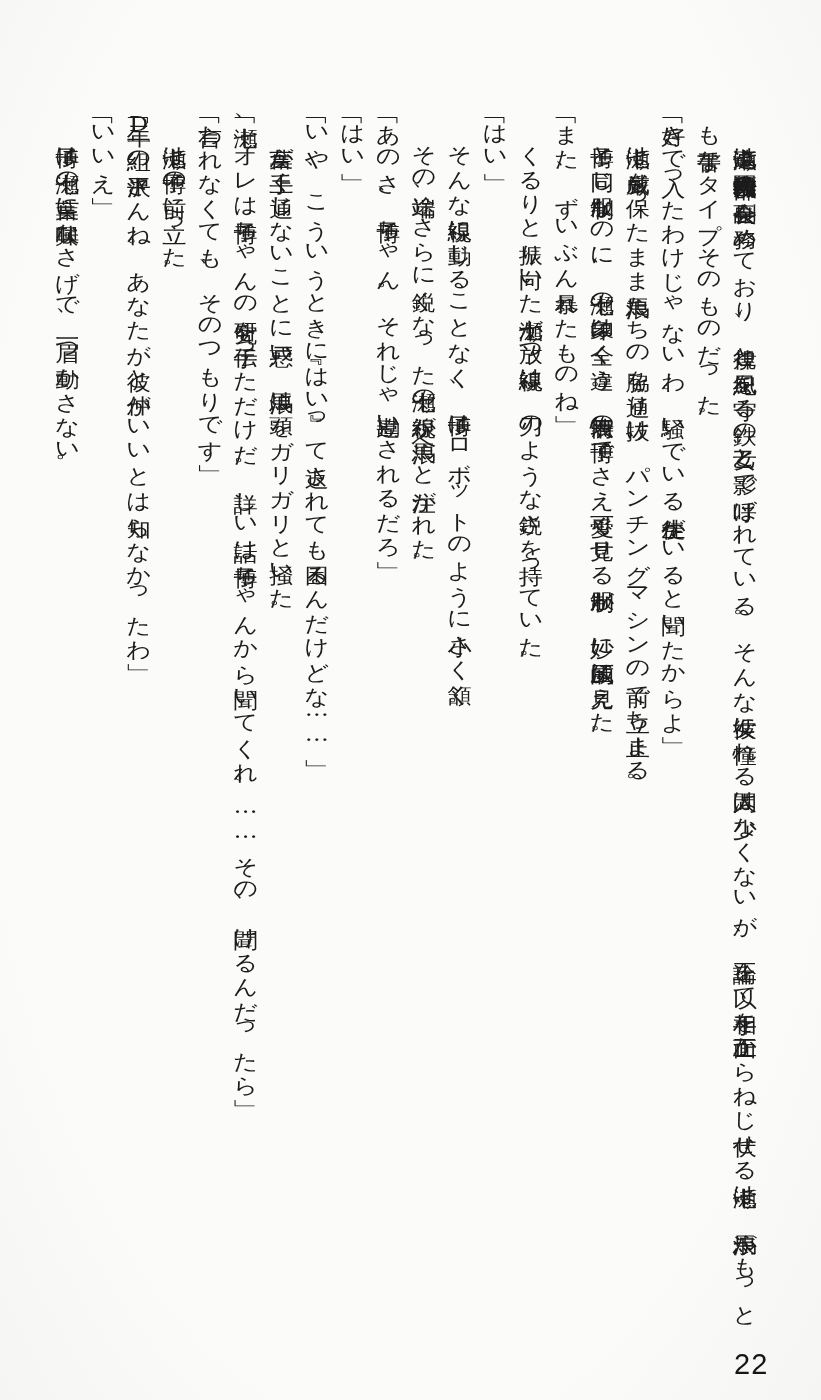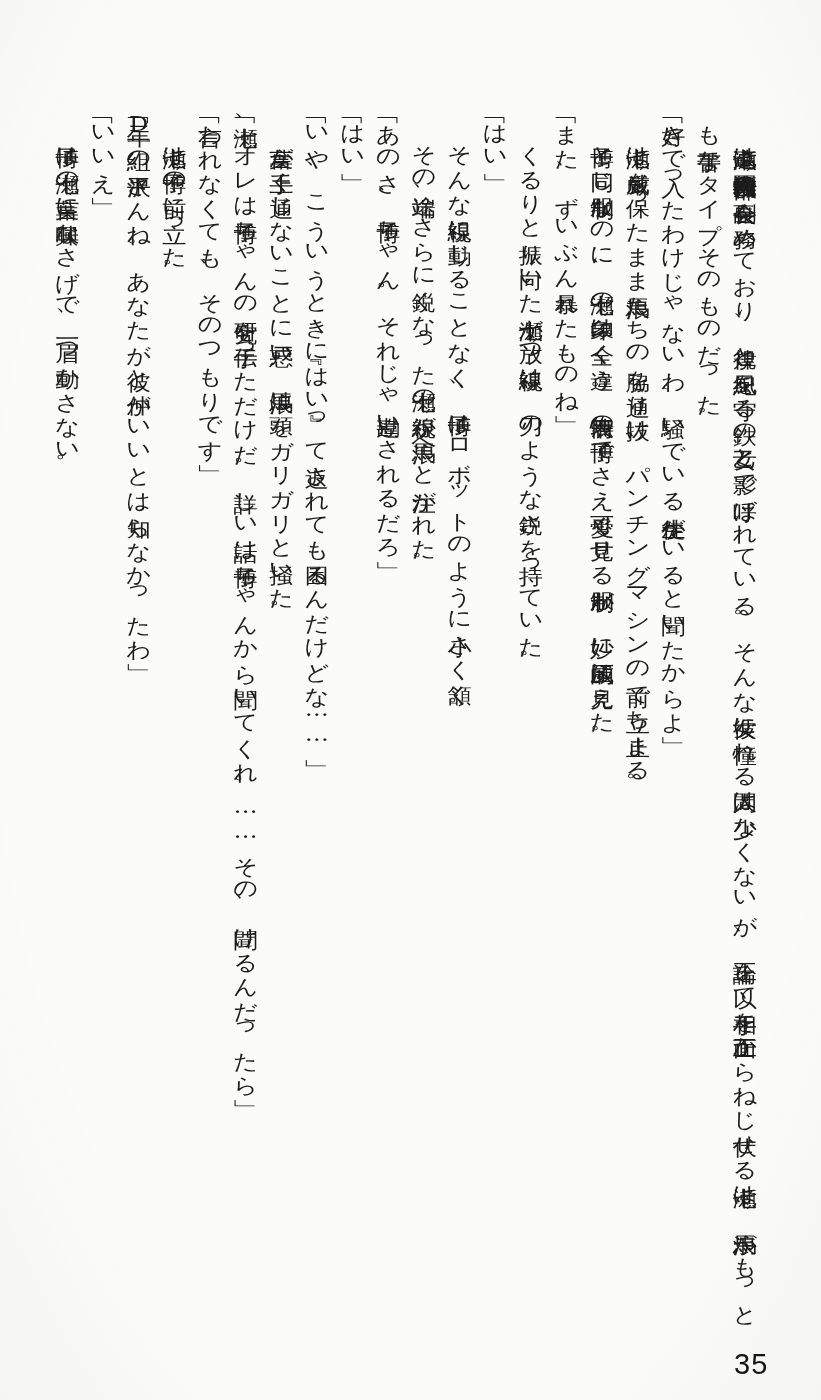--- a/index.html
+++ b/index.html
@@ -73,14 +73,14 @@
     <p>「いや、こういうときに『はい』って返されても困るんだけどな……」</p>
     <p class="p-indent">言葉が上手く通じないことに戸惑い、浪馬は頭をガリガリと掻いた。</p>
     <p>「七瀬、オレは博子ちゃんの研究を手伝っただけだ。詳しい話は博子ちゃんから聞いてくれ。……その、聞けるんだったら」</p>
     <p>「言われなくても、そのつもりです」</p>
     <p class="p-indent">七瀬は博子の前に立った。</p>
     <p>「二年D組の平沢さんね。あなたが彼と仲がいいとは知らなかったわ」</p>
     <p>「いいえ」</p>
     <p class="p-indent">博子は七瀬の言葉に興味なさげで、眉一つ動かさない。</p>
   </section>
 
-  <div class="page-number">35</div>
+  <div class="page-number">22</div>
 </main>
 
 </body></html>

